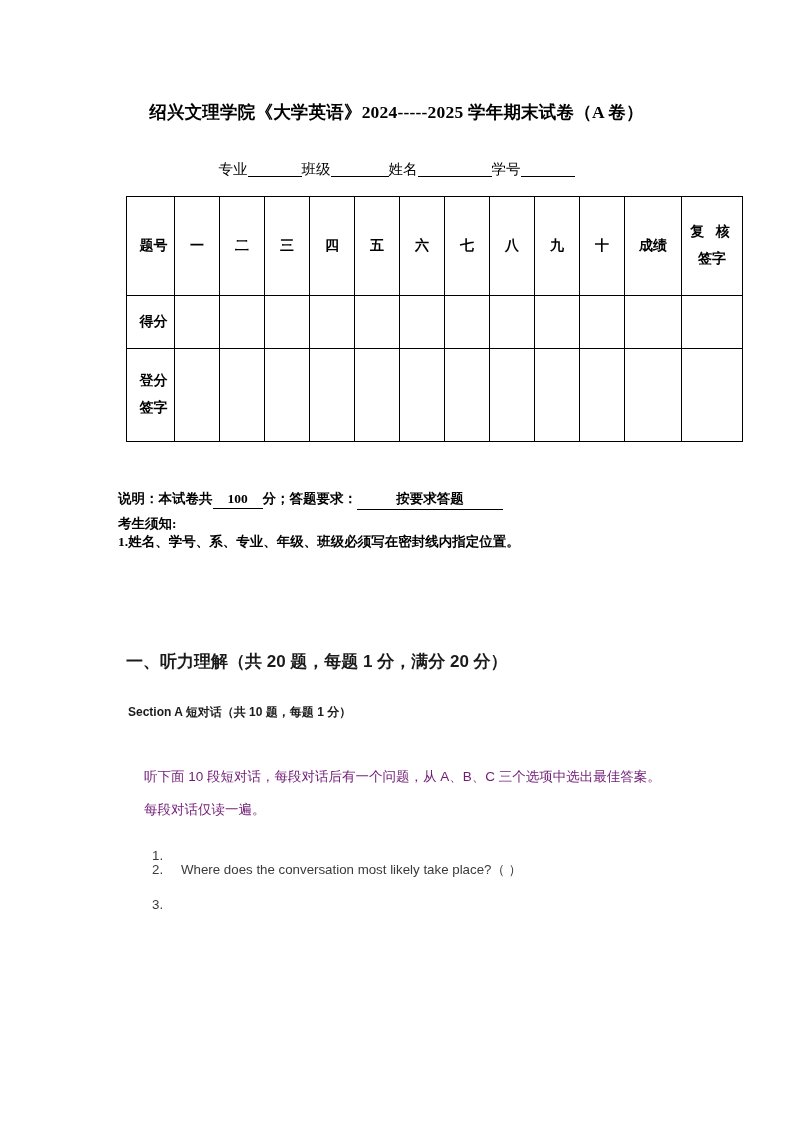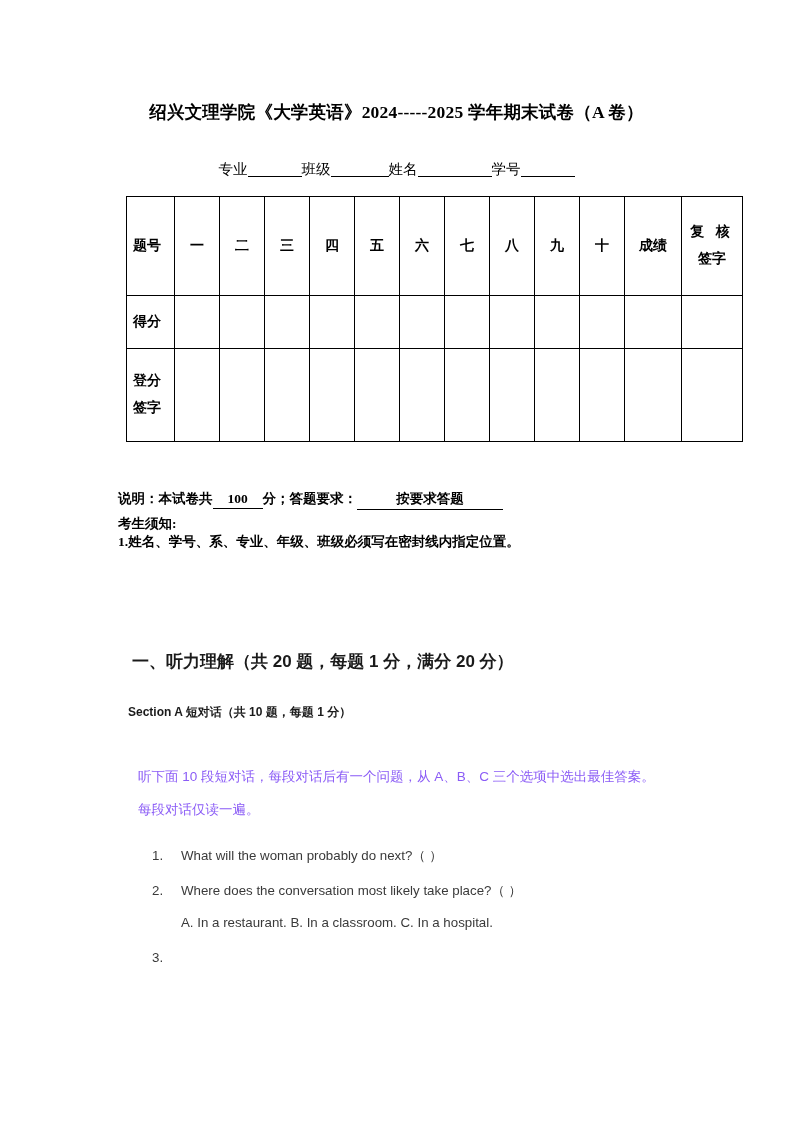--- a/index.html
+++ b/index.html
@@ -73,21 +73,21 @@
     font-size: 14px;
     font-weight: bold;
     color: #000;
     text-align: center;
     vertical-align: middle;
     padding: 0;
     line-height: 1.9;
     margin-top: 32px;
   }
   .score-table td.label {
-    text-align: left;
+    text-align: center;
     padding-left: 6px;
   }
   .r-head td { height: 98px; }
   .r-defen td { height: 52px; }
   .r-dengfen td { height: 92px; }
   .two-line { line-height: 2.3; }
   .sp-wide { letter-spacing: 4px; }
 
   
   .statement {
@@ -138,40 +138,39 @@
 
   
   .section-heading {
     position: absolute;
     left: 126px; top: 650px;
     font-family: "Liberation Sans", "DejaVu Sans", sans-serif;
     font-weight: bold;
     font-size: 17px;
     color: #1a1a1a;
     white-space: nowrap;
-    margin-left: 6px;
   }
   .subsection-heading {
     position: absolute;
     left: 128px; top: 704px;
     font-family: "Liberation Sans", "DejaVu Sans", sans-serif;
     font-weight: bold;
     font-size: 12px;
     color: #1a1a1a;
     white-space: nowrap;
   }
 
   
   .directions {
     position: absolute;
-    left: 138px; top: 760px;
+    left: 144px; top: 760px;
     width: 520px;
     font-family: "Liberation Sans", "DejaVu Sans", sans-serif;
     font-size: 13.5px;
-    color: #8b5cf6;
+    color: #701a75;
     line-height: 2.45;
   }
 
   
   .questions {
     position: absolute;
     left: 152px; top: 846px;
     width: 510px;
   }
   .q-item {
@@ -296,30 +295,28 @@
   <div class="section-heading">一、听力理解（共 20 题，每题 1 分，满分 20 分）</div>
   <div class="subsection-heading">Section A 短对话（共 10 题，每题 1 分）</div>
 
   <div class="directions">听下面 10 段短对话，每段对话后有一个问题，从 A、B、C 三个选项中选出最佳答案。每段对话仅读一遍。</div>
 
   <div class="questions">
 
     <div class="q-item">
       <div class="q-stem">
         <span class="q-num">1.</span>
-        <span>What will the woman probably do next?（ ）</span>
       </div>
     </div>
 
     <div class="q-item">
       <div class="q-stem">
         <span class="q-num">2.</span>
         <span>Where does the conversation most likely take place?（ ）</span>
       </div>
-      <div class="q-options">A. In a restaurant. B. In a classroom. C. In a hospital.</div>
     </div>
 
     <div class="q-item">
       <div class="q-stem">
         <span class="q-num">3.</span>
       </div>
     </div>
 
   </div>
 

